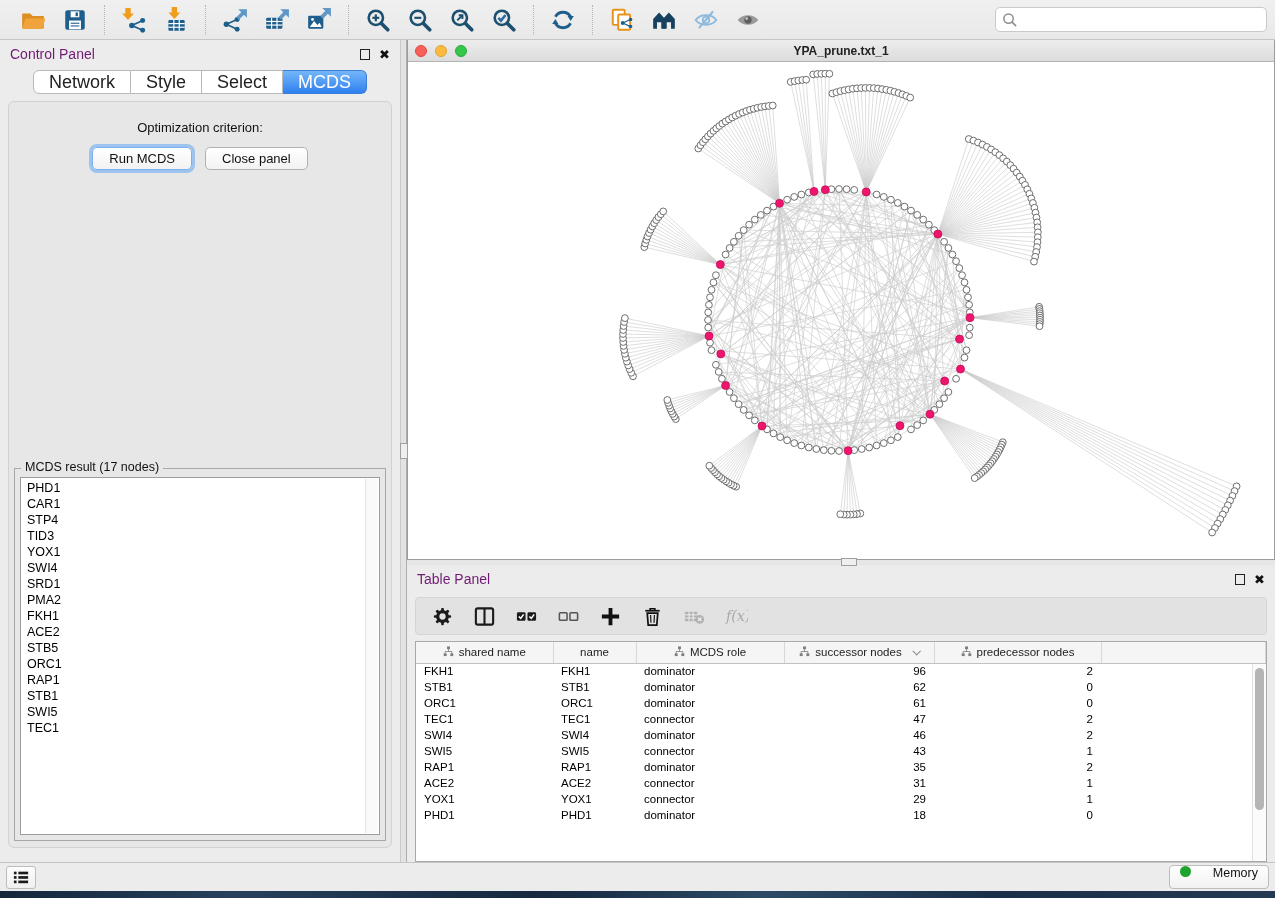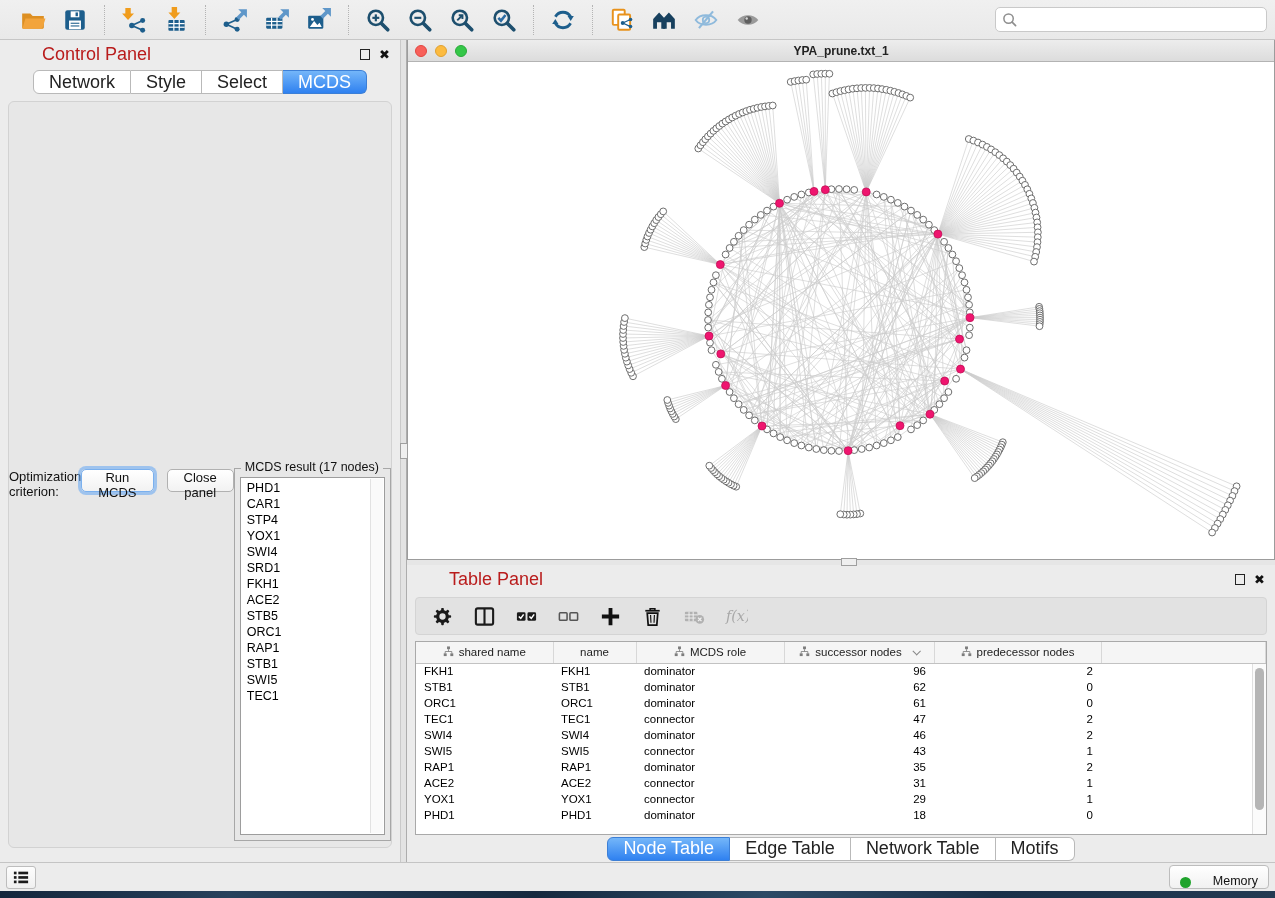--- a/index.html
+++ b/index.html
@@ -25,35 +25,35 @@
   }
   .searchbox svg { width:15px; height:15px; flex:none; }
   .searchbox input { border:none; outline:none; flex:1; height:20px; font-size:12px; background:transparent; }
 
   
   .main { flex:1; display:flex; min-height:0; }
 
   
   .cpanel { width:400px; flex:none; background:#ececec; display:flex; flex-direction:column; }
   .panel-titlebar { height:28px; flex:none; display:flex; align-items:center; padding:0 10px; }
-  .panel-title { font-size:18px; color:#b91c1c;margin-left:32px; }
+  .panel-title { font-size:14px; color:#701a75; }
   .panel-winbtns { margin-left:auto; display:flex; align-items:center; gap:9px; }
   .float-box { width:10px; height:11px; border:1.6px solid #222; display:inline-block; }
   .close-x { font-size:13px; font-weight:bold; color:#111; line-height:1; }
 
   .seg-tabs { display:flex; justify-content:center; height:26px; flex:none; align-items:flex-end; }
   .seg { background:#fff; border:1px solid #b9b9b9; border-left:none; padding:0 15px; height:24px;
          display:flex; align-items:center; font-size:18px; color:#222; }
   .seg:first-child { border-left:1px solid #b9b9b9; border-radius:6px 0 0 6px; }
   .seg:last-child { border-radius:0 6px 6px 0; }
   .seg.sel { background:linear-gradient(#74b6f9,#2f81f0); color:#fff; border-color:#3c7fd6; }
 
   .cpanel-content {
     flex:1; margin:7px 8px 14px 8px; background:#e7e7e7; border:1px solid #d2d2d2;
-    border-radius:6px; display:flex; flex-direction:row; align-items:center; min-height:0;
+    border-radius:6px; display:flex; flex-direction:column; align-items:center; min-height:0;
   }
   .opt-label { margin-top:18px; font-size:13px; color:#111; }
   .dropdown {
     margin-top:10px; width:314px; height:23px; background:#fff; border:1px solid #b5b5b5;
     border-radius:5px; display:flex; align-items:center; position:relative;
   }
   .dropdown-value { flex:1; text-align:center; font-size:12.5px; color:#111; padding-right:16px; }
   .dropdown-stepper {
     position:absolute; right:1px; top:1px; bottom:1px; width:19px; border-radius:4px;
     background:linear-gradient(#8abbf7,#2e7ef0); display:flex; flex-direction:column;
@@ -134,21 +134,21 @@
   .tbl-thumb { position:absolute; top:4px; left:2px; width:9px; height:142px; background:#b5b5b5; border-radius:5px; }
 
   .tpanel-tabs { height:27px; flex:none; display:flex; justify-content:center; align-items:center; }
 
   
   .statusbar { height:29px; flex:none; background:#ececec; border-top:1px solid #c4c4c4;
                display:flex; align-items:center; padding:0 6px; }
   .status-btn { width:30px; height:23px; background:linear-gradient(#fdfdfd,#f0f0f0); border:1px solid #bdbdbd;
                 border-radius:3px; display:flex; align-items:center; justify-content:center; }
   .memory-btn { margin-left:auto; height:24px; padding:0 10px; background:linear-gradient(#ffffff,#f1f1f1);
-                border:1px solid #bdbdbd; border-radius:4px; display:flex; align-items:flex-end; gap:22px;
+                border:1px solid #bdbdbd; border-radius:4px; display:flex; align-items:flex-start; gap:22px;
                 font-size:12.5px; color:#111; font-family:inherit; }
   .mem-dot { width:11px; height:11px; border-radius:50%; background:#1fa32c; }
 
   .wallpaper { height:7px; flex:none;
     background:linear-gradient(90deg,#14263c,#27415c 18%,#16293f 42%,#2c4a66 60%,#1a3049 78%,#233a52); }
 </style>
 </head>
 <body>
 
 <div class="toolbar">
@@ -359,23 +359,25 @@
         <button class="mac-btn focused">Run MCDS</button>
         <button class="mac-btn">Close panel</button>
       </div>
 
       <div class="fieldset-box">
         <span class="fieldset-legend">MCDS result (17 nodes)</span>
         <ul class="mcds-list">
             <li>PHD1</li>
             <li>CAR1</li>
             <li>STP4</li>
+            <li>TID3</li>
             <li>YOX1</li>
             <li>SWI4</li>
             <li>SRD1</li>
+            <li>PMA2</li>
             <li>FKH1</li>
             <li>ACE2</li>
             <li>STB5</li>
             <li>ORC1</li>
             <li>RAP1</li>
             <li>STB1</li>
             <li>SWI5</li>
             <li>TEC1</li>
             <div class="list-scroll-track"></div>
           </ul>
@@ -1354,26 +1356,20 @@
      <td class="num">0</td>
                 <td></td>
               </tr>
             </tbody>
         </table>
         <div class="tbl-scroll-track">
           <div class="tbl-thumb"></div>
         </div>
       </div>
 
-      <div class="tpanel-tabs seg-tabs">
-        <span class="seg sel">Node Table</span>
-        <span class="seg">Edge Table</span>
-        <span class="seg">Network Table</span>
-        <span class="seg">Motifs</span>
-      </div>
     </div>
   </div>
 </div>
 
 <div class="statusbar">
   <button class="status-btn">
     <svg viewBox="0 0 18 18" width="16" height="16">
         <g fill="#1b1b1b">
       <rect x="1" y="3" width="3" height="3"></rect>
           <rect x="6" y="3" width="11" height="3"></rect>

